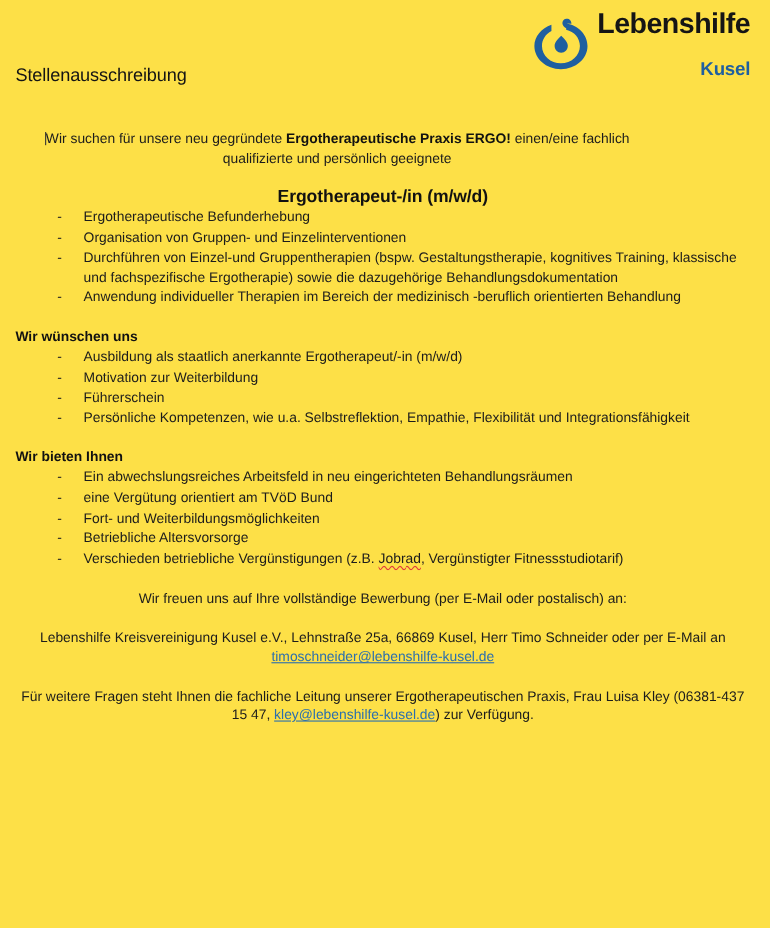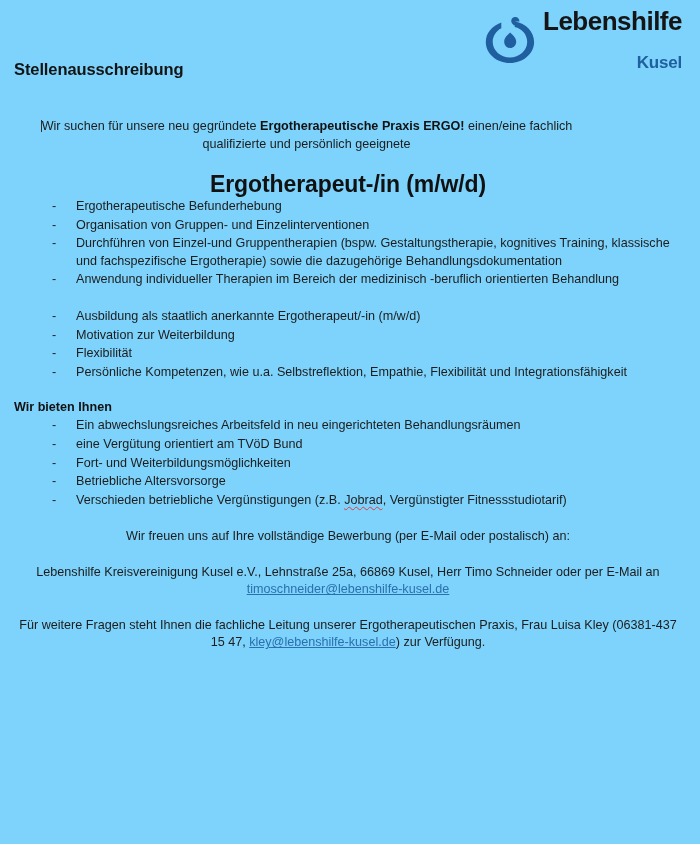--- a/index.html
+++ b/index.html
@@ -15,21 +15,21 @@
     font-family: "Liberation Sans", "DejaVu Sans", sans-serif;
     color: #1a1a1a;
     overflow: hidden;
   }
   .page {
     position: relative;
     width: 700px;
     height: 844px;
     box-sizing: border-box;
     padding: 0 18px 0 14px;
-    background: #7dd3fc;
+    background: #fde047;
   }
 
   
   .logo-wrap {
     position: absolute;
     top: 8px;
     right: 18px;
     display: flex;
     align-items: center;
     gap: 7px;
@@ -61,21 +61,21 @@
     margin-top: 19px;
     line-height: 1.05;
   }
 
   
   .doc-title {
     position: absolute;
     top: 60px;
     left: 14px;
     font-size: 16.5px;
-    font-weight: bold;
+    font-weight: normal;
     color: #141414;
     letter-spacing: -0.1px;
   }
 
   .content {
     position: absolute;
     top: 118px;
     left: 14px;
     right: 18px;
   }
@@ -96,21 +96,21 @@
     display: inline-block;
     width: 1px;
     height: 12px;
     background: #333;
     vertical-align: -2px;
     margin-right: 0px;
   }
 
   .job-title {
     text-align: center;
-    font-size: 23px;
+    font-size: 16px;
     font-weight: bold;
     color: #111;
     letter-spacing: -0.1px;
     margin-top: 6px;
   }
   .job-sub {
     text-align: center;
     font-size: 12.8px;
     line-height: 18px;
     margin-top: 5px;
@@ -193,24 +193,25 @@
     <div class="section">
       <ul class="dashlist">
         <li><span class="dash">-</span><span>Ergotherapeutische Befunderhebung</span></li>
         <li><span class="dash">-</span><span>Organisation von Gruppen- und Einzelinterventionen</span></li>
         <li><span class="dash">-</span><span>Durchführen von Einzel-und Gruppentherapien (bspw. Gestaltungstherapie, kognitives Training, klassische und fachspezifische Ergotherapie) sowie die dazugehörige Behandlungsdokumentation</span></li>
         <li><span class="dash">-</span><span>Anwendung individueller Therapien im Bereich der medizinisch -beruflich orientierten Behandlung</span></li>
       </ul>
     </div>
 
     <div class="section">
+      <div class="section-head">Wir wünschen uns</div>
       <ul class="dashlist">
         <li><span class="dash">-</span><span>Ausbildung als staatlich anerkannte Ergotherapeut/-in (m/w/d)</span></li>
         <li><span class="dash">-</span><span>Motivation zur Weiterbildung</span></li>
-        <li><span class="dash">-</span><span>Flexibilität</span></li>
+        <li><span class="dash">-</span><span>Führerschein</span></li>
         <li><span class="dash">-</span><span>Persönliche Kompetenzen, wie u.a. Selbstreflektion, Empathie, Flexibilität und Integrationsfähigkeit</span></li>
       </ul>
     </div>
 
     <div class="section">
       <div class="section-head">Wir bieten Ihnen</div>
       <ul class="dashlist">
         <li><span class="dash">-</span><span>Ein abwechslungsreiches Arbeitsfeld in neu eingerichteten Behandlungsräumen</span></li>
         <li><span class="dash">-</span><span>eine Vergütung orientiert am TVöD Bund</span></li>
         <li><span class="dash">-</span><span>Fort- und Weiterbildungsmöglichkeiten</span></li>

